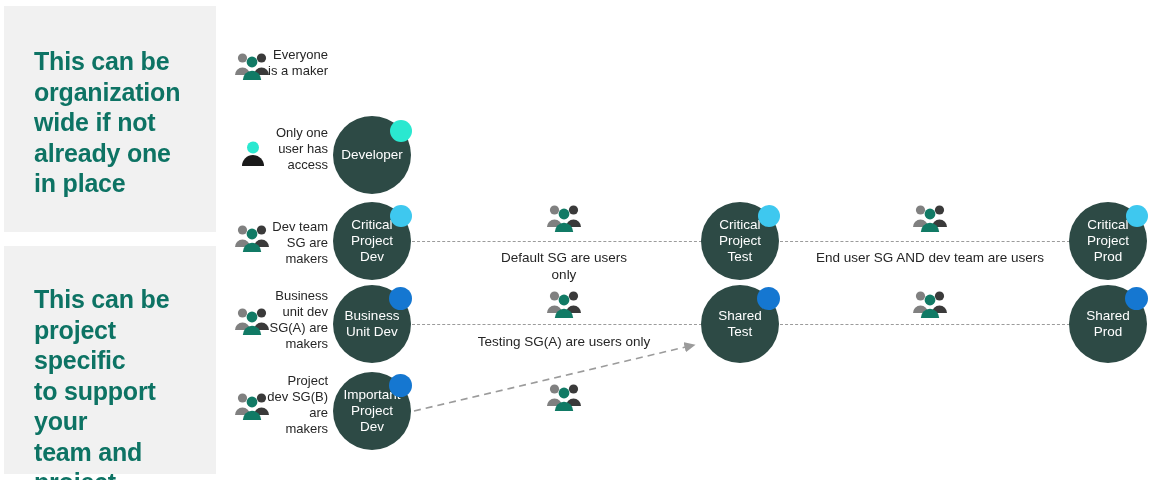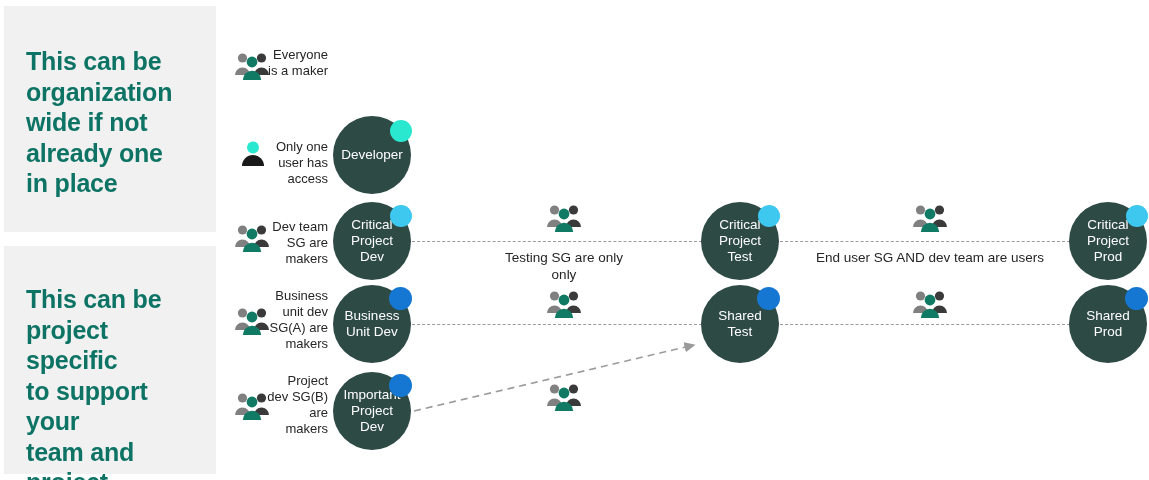--- a/index.html
+++ b/index.html
@@ -16,21 +16,21 @@
     height: 480px;
     background: #ffffff;
     overflow: hidden;
   }
 
   
   .callout {
     position: absolute;
     background: #f1f1f1;
     box-sizing: border-box;
-    padding: 18px 20px 10px 22px;
+    padding: 18px 20px 10px 30px;
   }
   .callout-text {
     color: #0d7364;
     font-size: 25px;
     font-weight: bold;
     line-height: 1.22;
     letter-spacing: -0.2px;
     white-space: pre-line;
   }
   #callout-1 { left: 4px; top: 6px;   width: 212px; height: 226px; }
@@ -141,21 +141,21 @@
   </span>
   <div class="row-label" style="left:250px; top:47px; width:78px;">Everyone
 is a maker</div>
 
   <span class="person-icon" style="left:240px; top:140px;">
     <svg width="26" height="28" viewBox="0 0 26 28">
       <circle cx="13" cy="7.5" r="6" fill="#2ae8d0"></circle>
       <path d="M2 26 a11 11 0 0 1 22 0 z" fill="#1a1a1a"></path>
     </svg>
   </span>
-  <div class="row-label" style="left:250px; top:139px; width:78px;">Only one
+  <div class="row-label" style="left:250px; top:125px; width:78px;">Only one
 user has
 access</div>
   <div class="node" style="left:333px; top:116px; width:78px; height:78px;">
     <div class="node-label">Developer</div>
     <span class="badge" style="right:-1px; top:4px; width:22px; height:22px; background:#2ae8d0;"></span>
   </div>
 
   <span class="person-icon" style="left:234px; top:222px;">
     <svg width="36" height="32" viewBox="0 0 36 32">
       <circle cx="8.5" cy="8" r="4.6" fill="#808080"></circle>
@@ -179,21 +179,21 @@
   <span class="person-icon" style="left:546px; top:202px;">
     <svg width="36" height="32" viewBox="0 0 36 32">
       <circle cx="8.5" cy="8" r="4.6" fill="#808080"></circle>
       <path d="M1 25 a7.5 7.5 0 0 1 15 0 z" fill="#808080"></path>
       <circle cx="27.5" cy="8" r="4.6" fill="#3a3a3a"></circle>
       <path d="M20 25 a7.5 7.5 0 0 1 15 0 z" fill="#3a3a3a"></path>
       <circle cx="18" cy="12" r="5.4" fill="#117a65"></circle>
       <path d="M8.8 30 a9.2 9.2 0 0 1 18.4 0 z" fill="#117a65"></path>
     </svg>
   </span>
-  <div class="caption" style="left:464px; top:250px; width:200px;">Testing SG are only
+  <div class="caption" style="left:464px; top:250px; width:200px;">Default SG are users
 only</div>
 
   <div class="node" style="left:701px; top:202px; width:78px; height:78px;">
     <div class="node-label">Critical
 Project
 Test</div>
     <span class="badge" style="right:-1px; top:3px; width:22px; height:22px; background:#3ec8ef;"></span>
   </div>
 
   <span class="person-icon" style="left:912px; top:202px;">
@@ -238,20 +238,21 @@
   <span class="person-icon" style="left:546px; top:288px;">
     <svg width="36" height="32" viewBox="0 0 36 32">
       <circle cx="8.5" cy="8" r="4.6" fill="#808080"></circle>
       <path d="M1 25 a7.5 7.5 0 0 1 15 0 z" fill="#808080"></path>
       <circle cx="27.5" cy="8" r="4.6" fill="#3a3a3a"></circle>
       <path d="M20 25 a7.5 7.5 0 0 1 15 0 z" fill="#3a3a3a"></path>
       <circle cx="18" cy="12" r="5.4" fill="#117a65"></circle>
       <path d="M8.8 30 a9.2 9.2 0 0 1 18.4 0 z" fill="#117a65"></path>
     </svg>
   </span>
+  <div class="caption" style="left:448px; top:334px; width:232px;">Testing SG(A) are users only</div>
 
   <div class="node" style="left:701px; top:285px; width:78px; height:78px;">
     <div class="node-label">Shared
 Test</div>
     <span class="badge" style="right:-1px; top:2px; width:23px; height:23px; background:#1577d1;"></span>
   </div>
 
   <span class="person-icon" style="left:912px; top:288px;">
     <svg width="36" height="32" viewBox="0 0 36 32">
       <circle cx="8.5" cy="8" r="4.6" fill="#808080"></circle>

